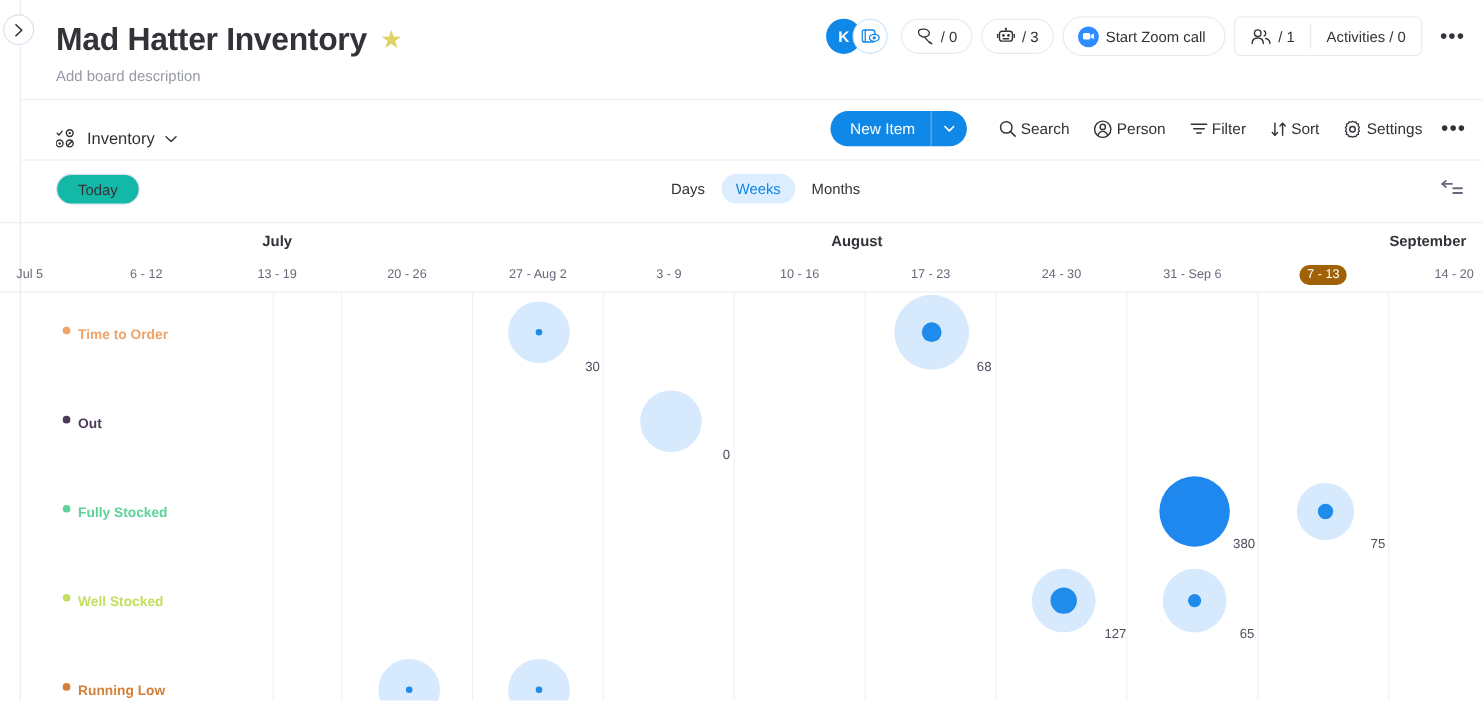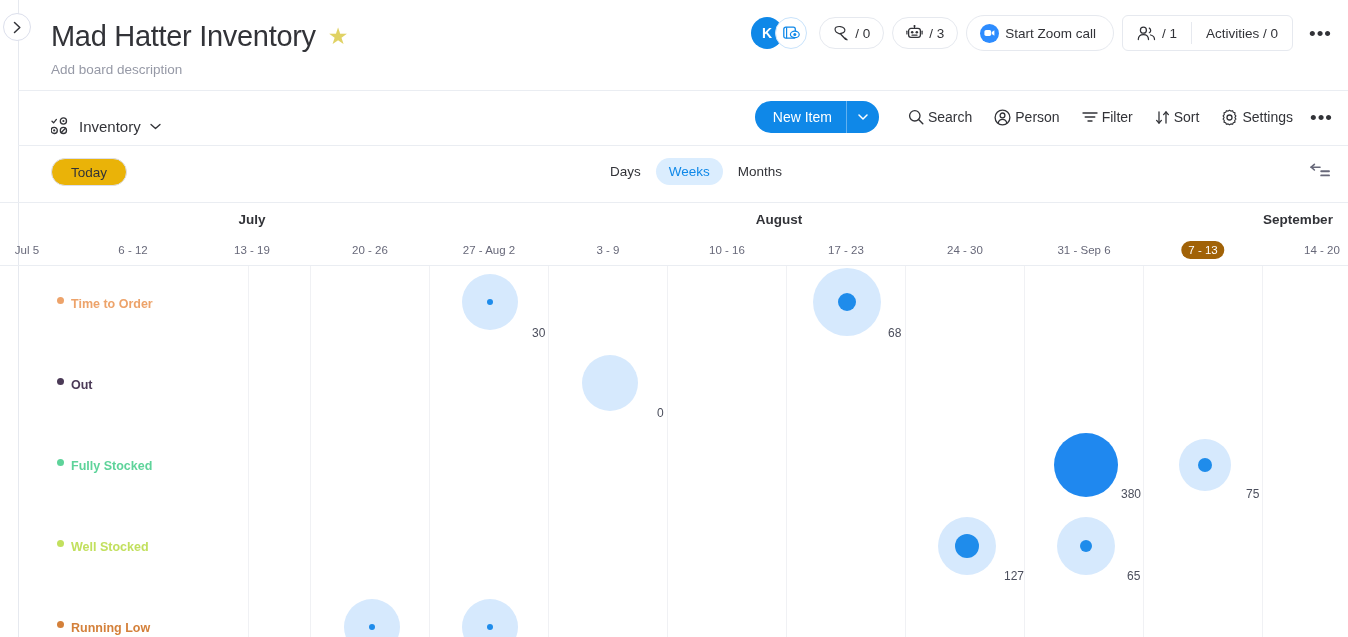--- a/index.html
+++ b/index.html
@@ -26,21 +26,21 @@
   }
   .collapse-toggle svg { display: block; }
 
   
   .board-header { position: absolute; left: 0; top: 0; width: 1348px; height: 90px; }
   .title-wrap {
     position: absolute; left: 51px; top: 18px;
     display: flex; align-items: center; gap: 12px;
   }
   .board-title {
-    font-size: 29px; font-weight: normal; color: #323338;
+    font-size: 29px; font-weight: bold; color: #323338;
     letter-spacing: -0.3px; line-height: 36px; white-space: nowrap;
   }
   .star-icon { font-size: 23px; color: #e0d264; line-height: 1; }
   .board-desc {
     position: absolute; left: 51px; top: 62px;
     font-size: 13.5px; color: #9699a6; text-align: center;
   }
 
   
   .header-right {
@@ -117,21 +117,21 @@
   }
 
   
   .tl-controls {
     position: absolute; left: 18px; top: 145px; width: 1330px; height: 57px;
     border-top: 1px solid #eaedf2;
   }
   .today-btn {
     position: absolute; left: 33px; top: 12px;
     height: 28px; padding: 0 19px; border-radius: 15px;
-    border: 1px solid #dcdfec; background: #eab308;
+    border: 1px solid #dcdfec; background: #14b8a6;
     display: flex; align-items: center; font-size: 13.5px;
     color: #323338; cursor: pointer;
   }
   .unit-seg {
     position: absolute; left: 579px; top: 12px;
     display: flex; align-items: center; gap: 2px;
   }
   .unit-item {
     height: 27px; padding: 0 13px; border-radius: 14px;
     display: flex; align-items: center; font-size: 13.5px;

